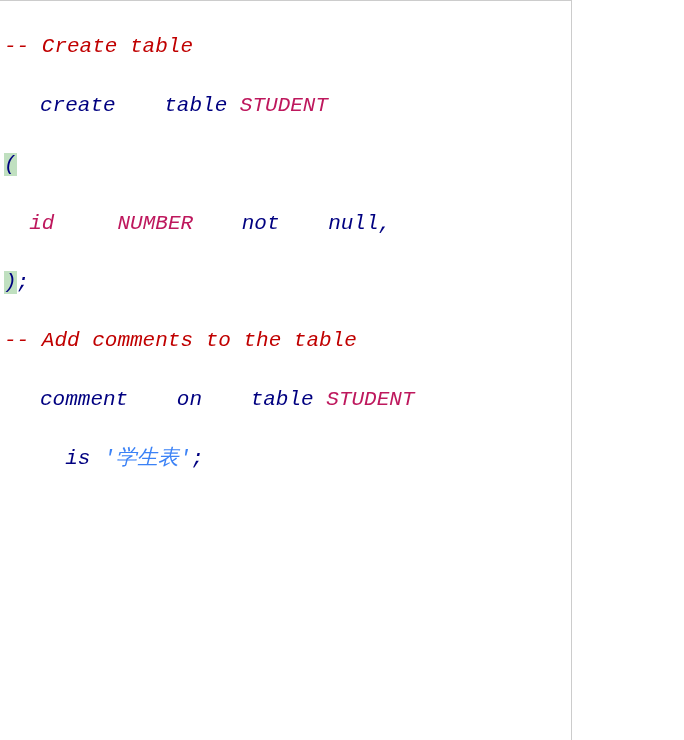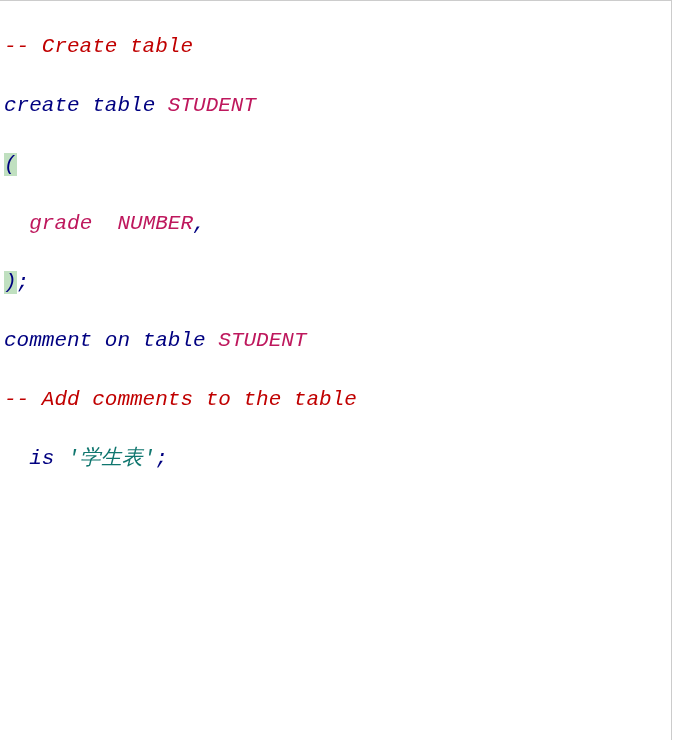--- a/index.html
+++ b/index.html
@@ -7,50 +7,50 @@
     padding: 0;
     background: #fff;
     font-family: "Courier New", Courier, monospace;
     font-size: 21px;
     line-height: 1.4;
   }
   .code-container {
     border: 1px solid #ccc;
     border-left: none;
     border-bottom: none;
-    width: 672px;
+    width: 572px;
     height: 740px;
     box-sizing: border-box;
     padding: 2px 4px;
     white-space: pre;
     font-style: italic;
     overflow: hidden;
   }
   .comment { color: #c00000; }
-  .keyword { color: #000080; }
+  .keyword { color: #000080; margin-left: 36px; }
   .ident   { color: #be185d; }
   .punct   { color: #000080; }
-  .string  { color: #0f766e; }
+  .string  { color: #3b82f6; }
   .paren-hl {
     background: #c0e0c0;
     color: #000080;
   }
   .line { display: block; }
 </style>
 </head>
 <body>
 
 <div class="code-container">
 <span class="line"><span class="comment">-- Create table</span></span>
 <span class="line"><span class="keyword">create</span> <span class="keyword">table</span> <span class="ident">STUDENT</span></span>
 <span class="line"><span class="paren-hl">(</span></span>
-<span class="line">  <span class="ident">grade</span><span> </span> <span class="ident">NUMBER</span><span class="punct">,</span></span>
+<span class="line">  <span class="ident">id</span><span>    </span> <span class="ident">NUMBER</span> <span class="keyword">not</span> <span class="keyword">null</span><span class="punct">,</span></span>
 <span class="line"><span class="paren-hl">)</span><span class="punct">;</span></span>
+<span class="line"><span class="comment">-- Add comments to the table </span></span>
 <span class="line"><span class="keyword">comment</span> <span class="keyword">on</span> <span class="keyword">table</span> <span class="ident">STUDENT</span></span>
-<span class="line"><span class="comment">-- Add comments to the table </span></span>
 <span class="line">  <span class="keyword">is</span> <span class="string">'学生表'</span><span class="punct">;</span></span>
 <span class="line"></span>
 
 
 
 
 
 
 
 

